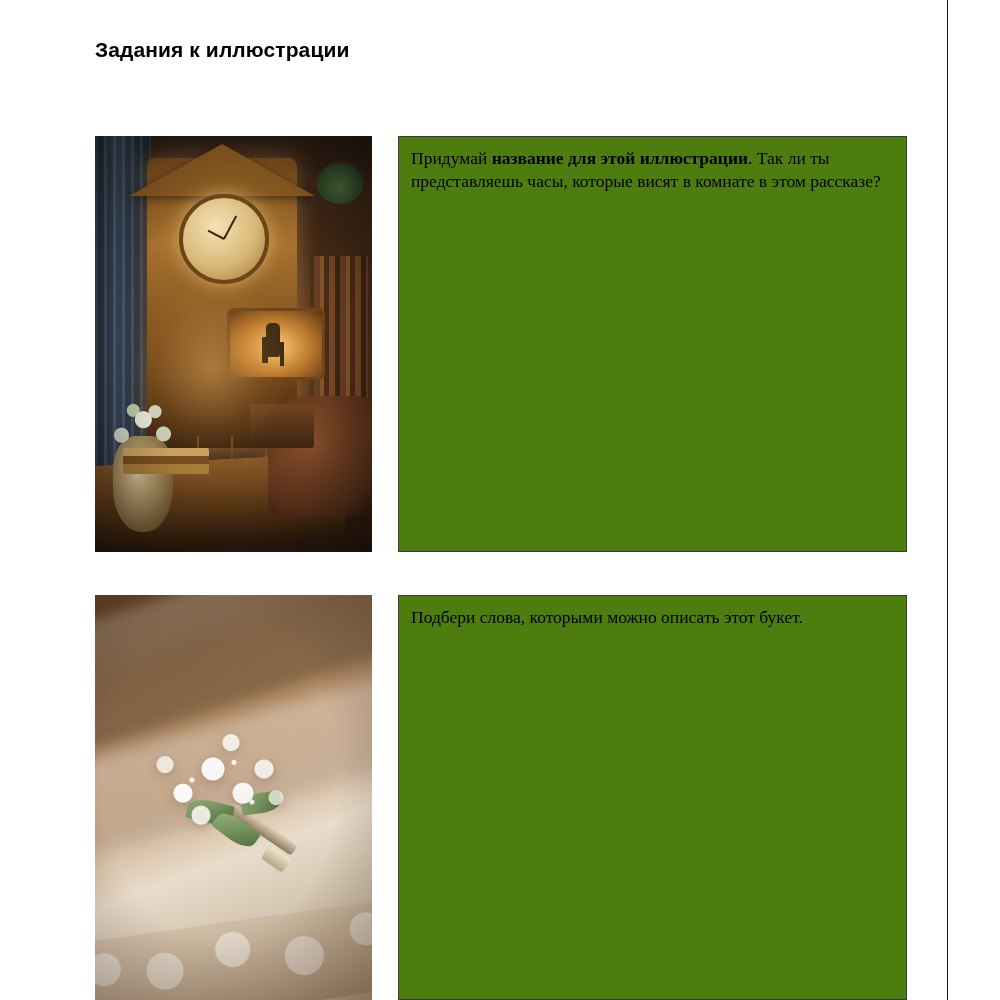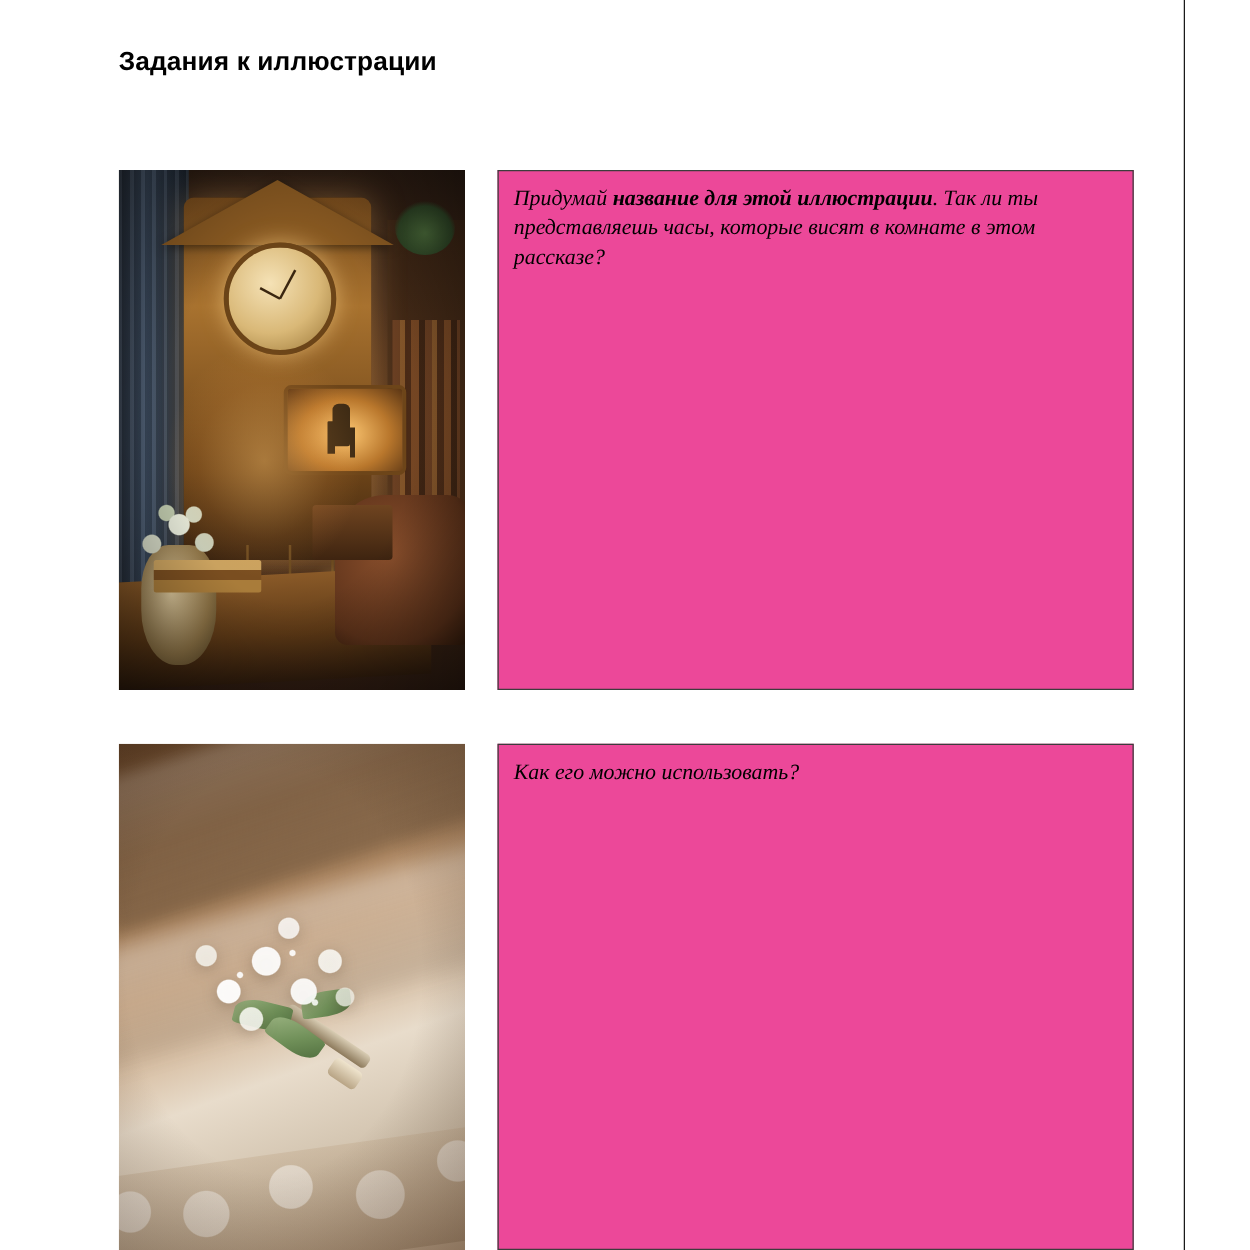--- a/index.html
+++ b/index.html
@@ -63,23 +63,22 @@
   .illus.clock { height: 416px; }
   .illus.bouquet { height: 405px; }
 
   .answer-box {
     position: absolute;
     left: 303px;
     top: 0;
     width: 509px;
     border: 1px solid #3c3c3c;
     box-sizing: border-box;
-    background: #ec4899;
+    background: #4d7c0f;
     padding: 10px 12px 10px 12px;
-    font-style: italic;
   }
   .answer-box.box1 { height: 416px; }
   .answer-box.box2 { height: 405px; }
 
   .q {
     font-family: "Liberation Serif", serif;
     font-size: 17.5px;
     line-height: 1.33;
     margin: 0 0 14px 0;
     color: #000;
@@ -340,19 +339,19 @@
         <div class="sb-leaf l1"></div>
         <div class="sb-leaf l2"></div>
         <div class="sb-leaf l3"></div>
         <div class="sb-blooms"></div>
         <div class="sb-sparkle"></div>
         <div class="sb-vignette"></div>
       </div>
     </div>
 
     <div class="answer-box box2">
-      <p class="q"><span>Как его можно использовать?</span></p>
+      <p class="q"><span>Подбери слова, которыми можно описать этот букет.</span></p>
     </div>
   </div>
 
 </div>
 
 <div class="page-edge"></div>
 
 </body></html>

